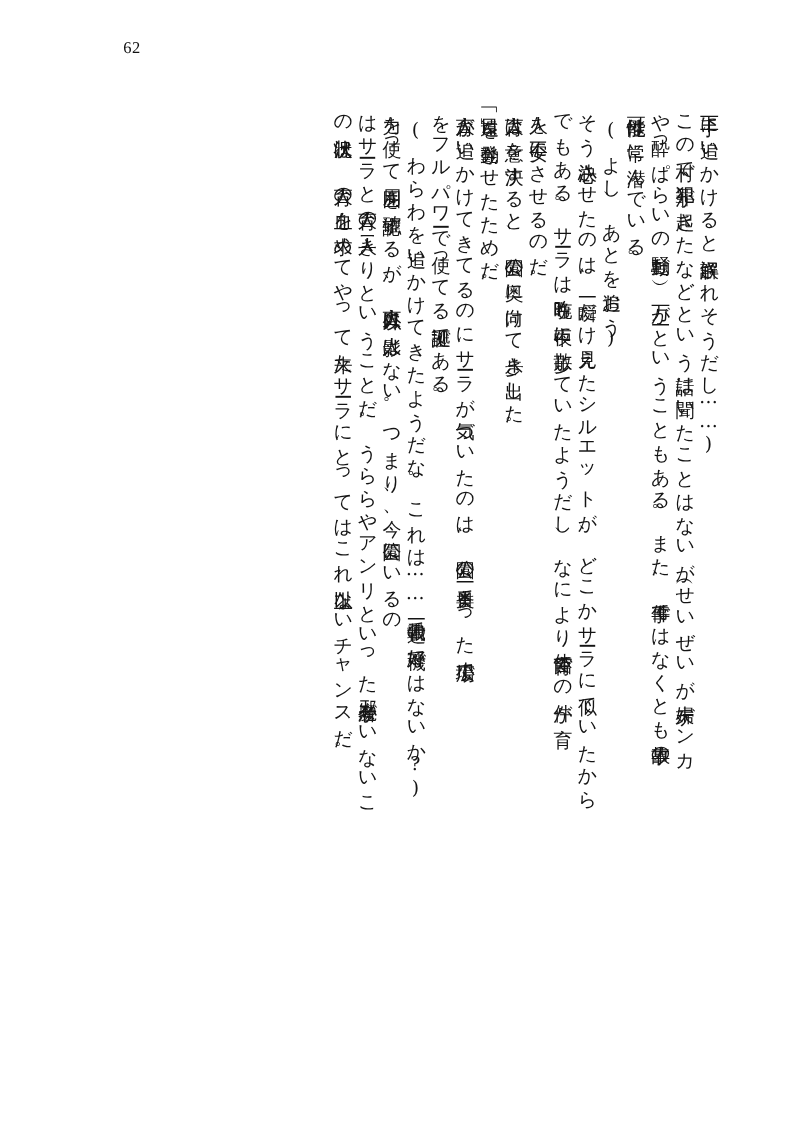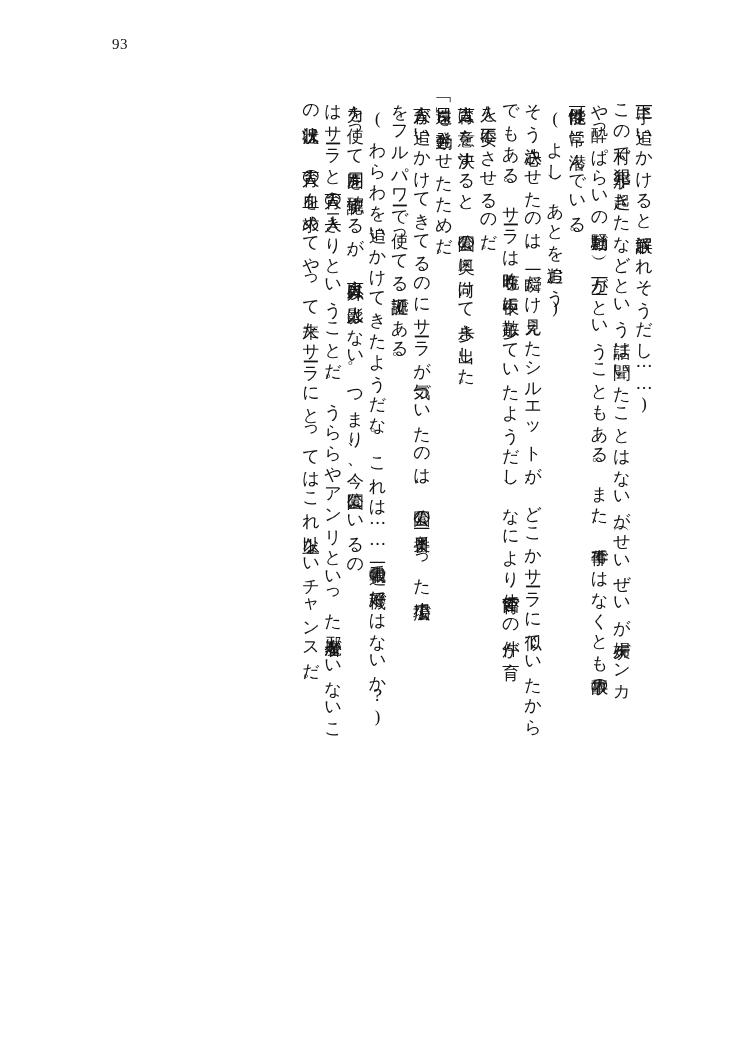--- a/index.html
+++ b/index.html
@@ -57,21 +57,21 @@
     text-align: left;
   }
   .vline.indent {
     padding-top: 17px;
   }
 </style>
 </head>
 <body>
 
 <div class="page">
-  <div class="page-number">93</div>
+  <div class="page-number">62</div>
   <div class="text-block">
       <div class="vline">下手に追いかけると誤解されそうだし……)</div>
       <div class="vline">この村で犯罪が起きたなどという話は聞いたことはないが（せいぜいが夫婦ゲンカ</div>
       <div class="vline">や酔っぱらいの騒動だ）、万が一ということもある。また、事件ではなくとも事故の</div>
       <div class="vline">可能性は常に潜んでいる。</div>
       <div class="vline indent">(よし、あとを追おう)</div>
       <div class="vline">そう決心させたのは、一瞬だけ見えたシルエットが、どこかサーラに似ていたから</div>
       <div class="vline">でもある。サーラは昨晩も夜中に散歩していたようだし、なにより体育館での件が育</div>
       <div class="vline">人を不安にさせるのだ。</div>
       <div class="vline">育人は意を決すると、公園の奥に向けて歩き出した。</div>

